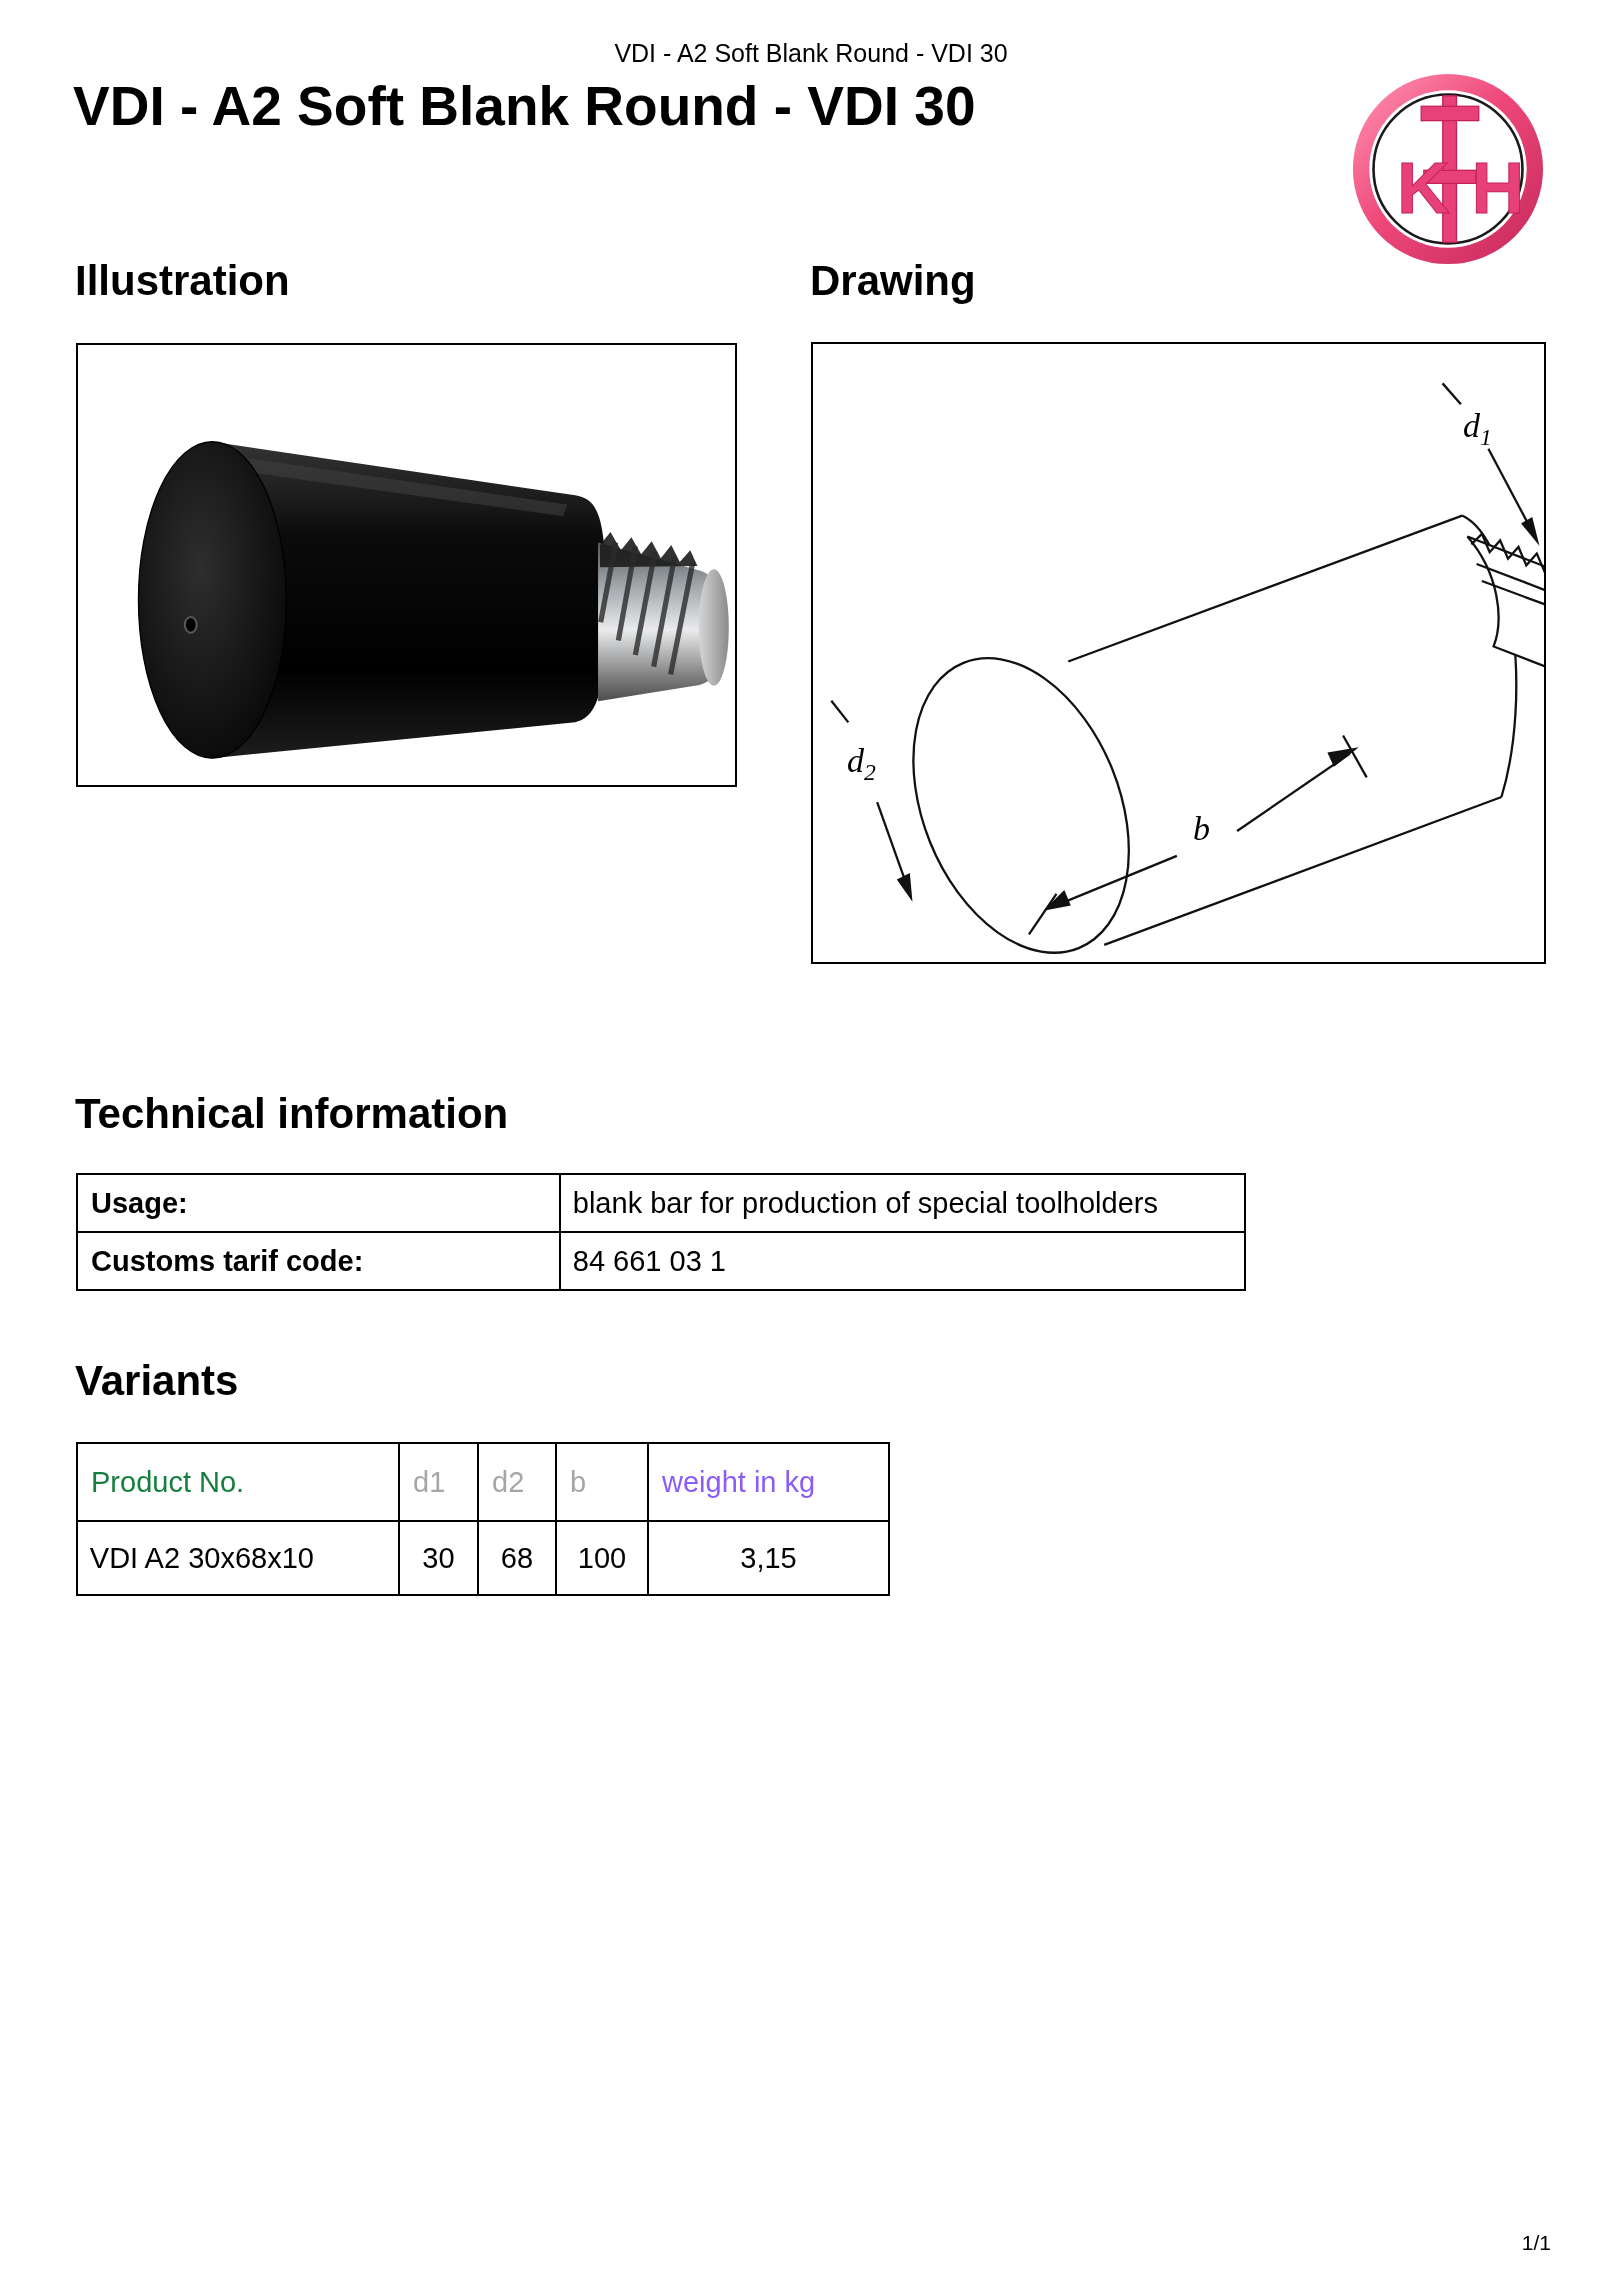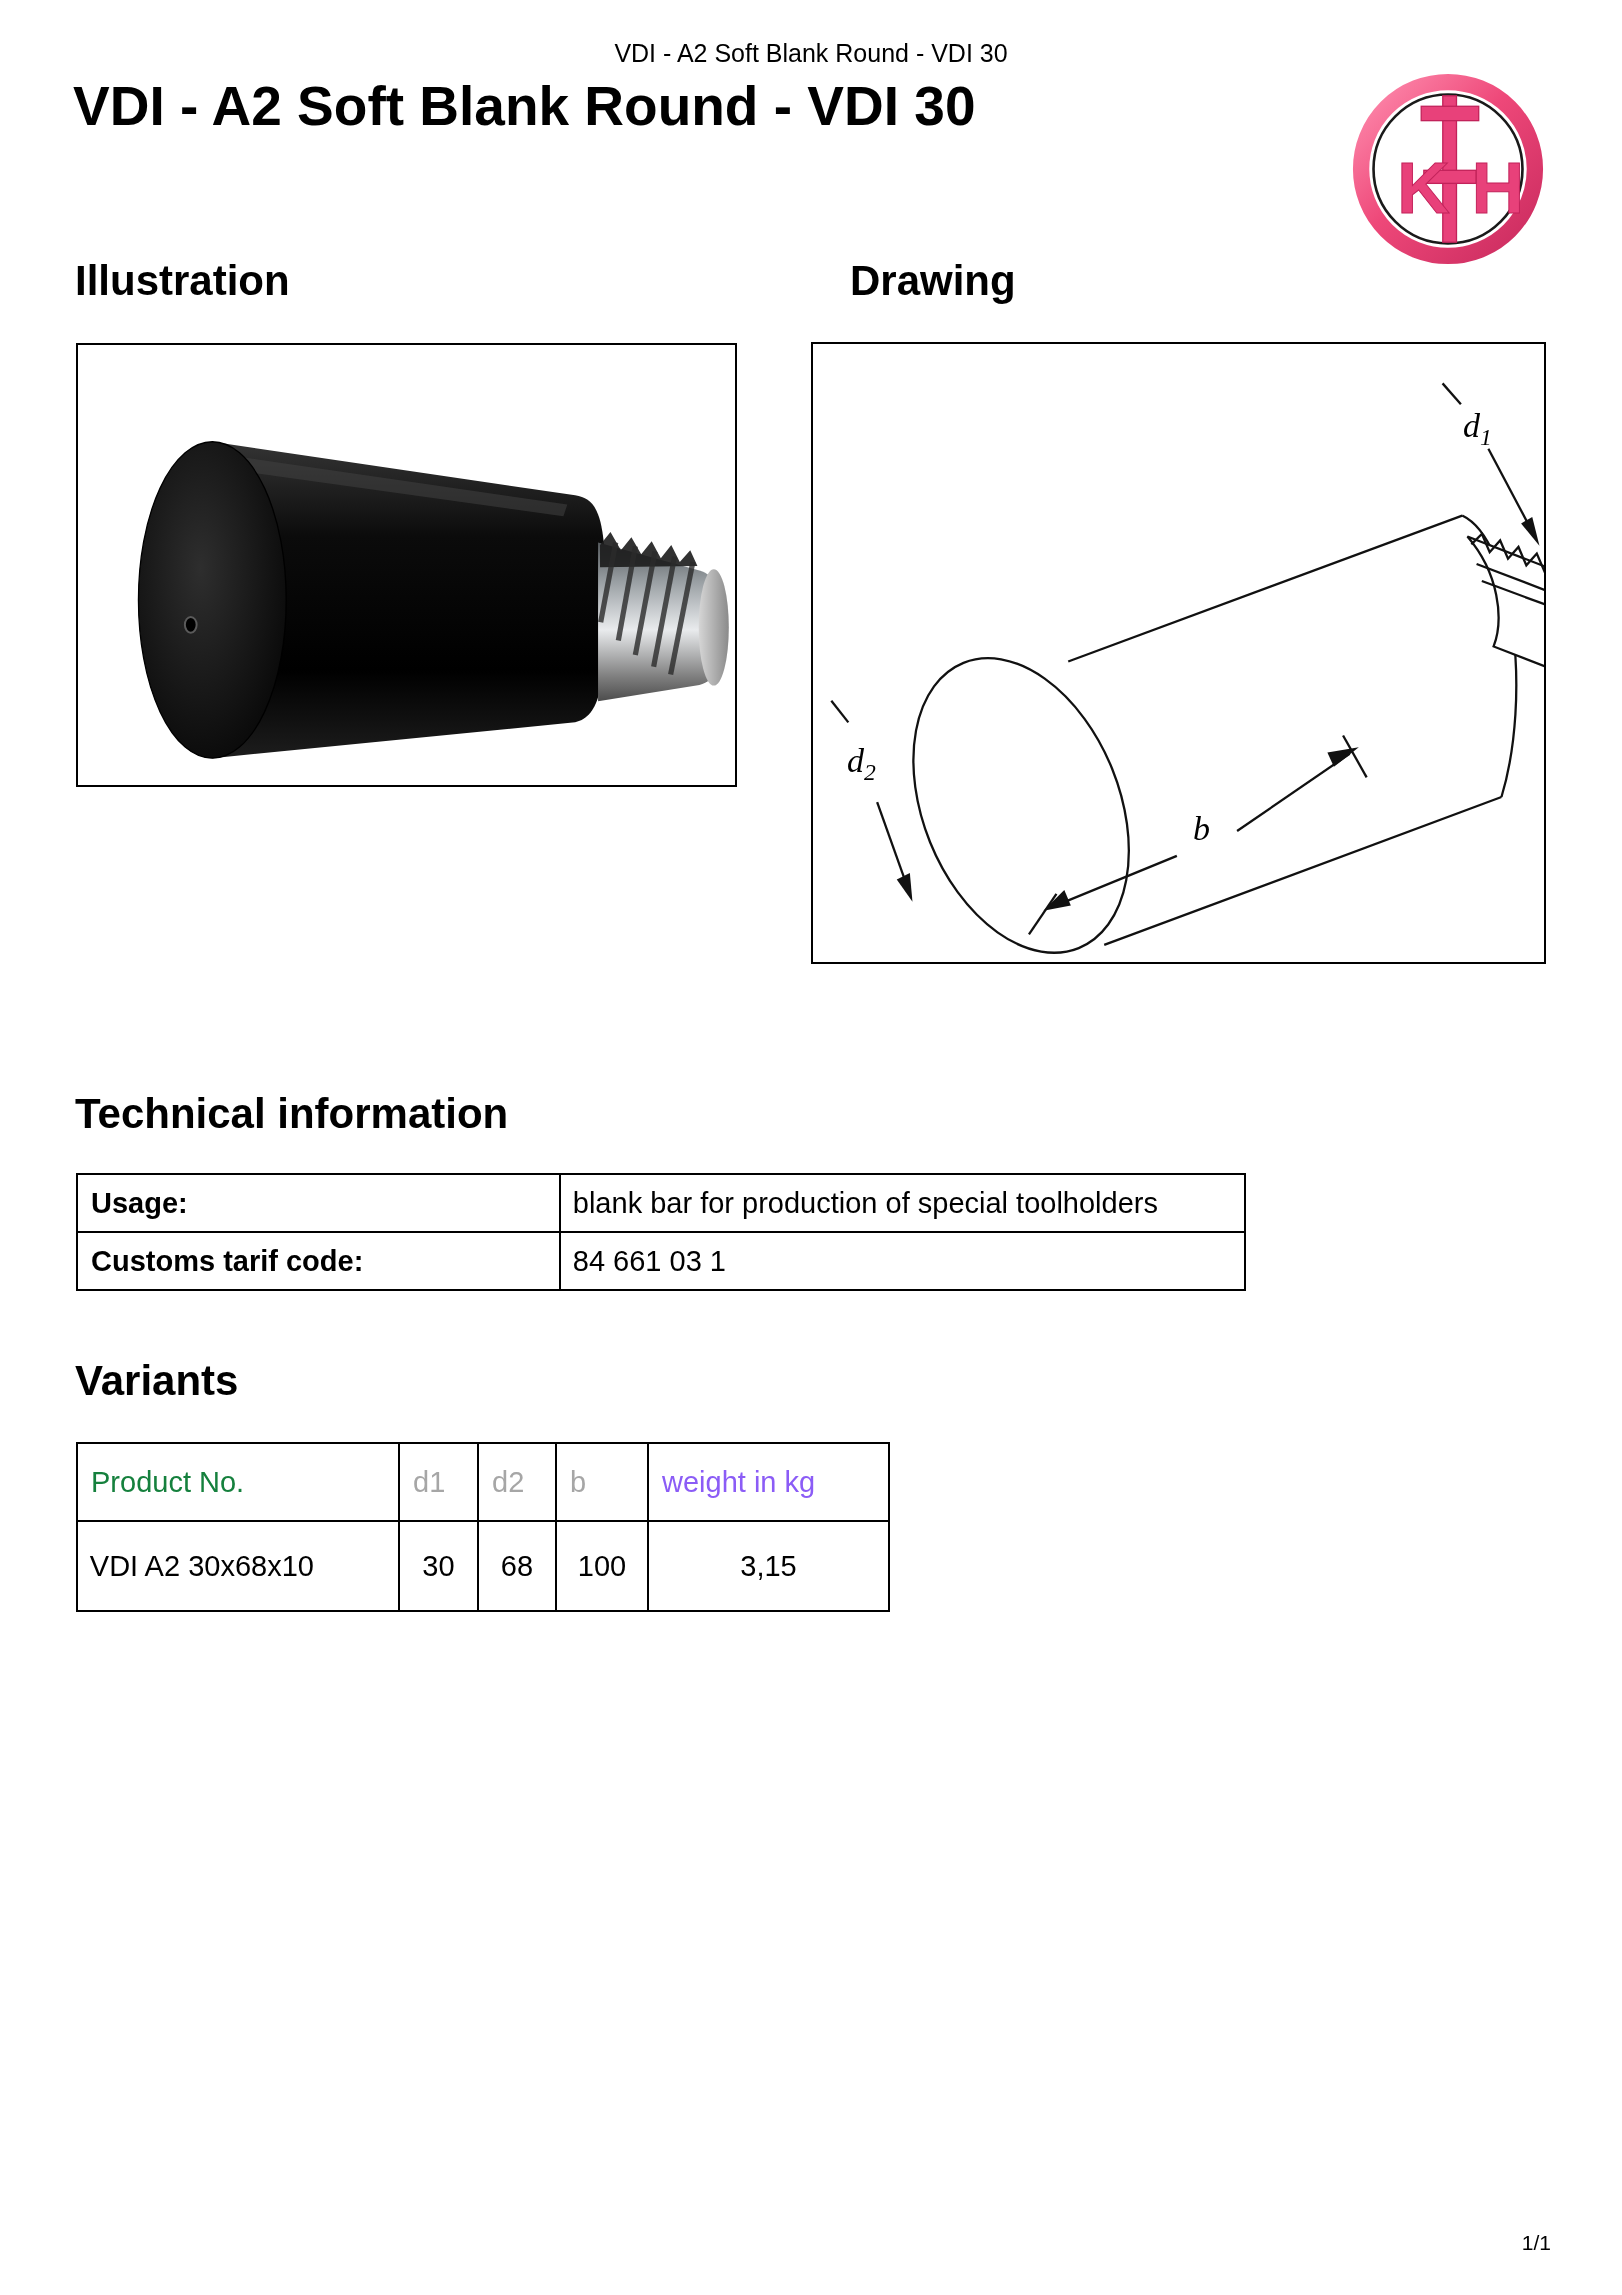--- a/index.html
+++ b/index.html
@@ -39,21 +39,21 @@
   .tech-table td{height:56px;}
   .tech-table td.lbl{font-weight:bold;}
   .tech-table td.val{padding-left:11.8px;}
   
   .var-table th{
     vertical-align:top;padding:13px 0 0 0;text-align:center;font-weight:bold;
     height:76px;
   }
   .var-table td{height:56px;}
   .var-table td.prod{padding-left:11.8px;}
-  .var-table td.num{text-align:center;padding:16px;}
+  .var-table td.num{text-align:center;padding:8px;}
   .drawing-label{position:absolute;font-style:italic;font-size:34px;
     font-family:"Liberation Serif","DejaVu Serif",serif;}
   .drawing-label sub{font-size:23.6px;}
 </style>
 </head>
 <body>
 
 <div class="page">
 
   <div class="abs header-line">VDI - A2 Soft Blank Round - VDI 30</div>
@@ -75,21 +75,21 @@
         <rect x="142" y="38" width="21" height="224"></rect>
         <rect x="109" y="54" width="88" height="22"></rect>
         <rect x="113" y="152" width="80" height="20"></rect>
       </g>
       <text x="72" y="218" font-family="Liberation Sans, DejaVu Sans, sans-serif" font-weight="bold" font-size="112" fill="#e8417a" stroke="#c2225a" stroke-width="1.5">K</text>
       <text x="186" y="218" font-family="Liberation Sans, DejaVu Sans, sans-serif" font-weight="bold" font-size="112" fill="#e8417a" stroke="#c2225a" stroke-width="1.5">H</text>
     </svg>
   </div>
 
   <div class="abs section-h" style="left:75px;top:260px;">Illustration</div>
-  <div class="abs section-h" style="left:850px;top:260px;">Drawing</div>
+  <div class="abs section-h" style="left:810px;top:260px;">Drawing</div>
 
   <div class="abs img-box" style="left:76px;top:343px;width:657px;height:440px;">
     <svg width="657" height="440" viewBox="0 0 1004 673">
       <defs>
         <linearGradient id="bodyGrad" x1="0" y1="0" x2="0" y2="1">
           <stop offset="0" stop-color="#343434"></stop>
           <stop offset="0.30" stop-color="#0b0b0b"></stop>
           <stop offset="0.72" stop-color="#000000"></stop>
           <stop offset="1" stop-color="#1d1d1d"></stop>
         </linearGradient>

